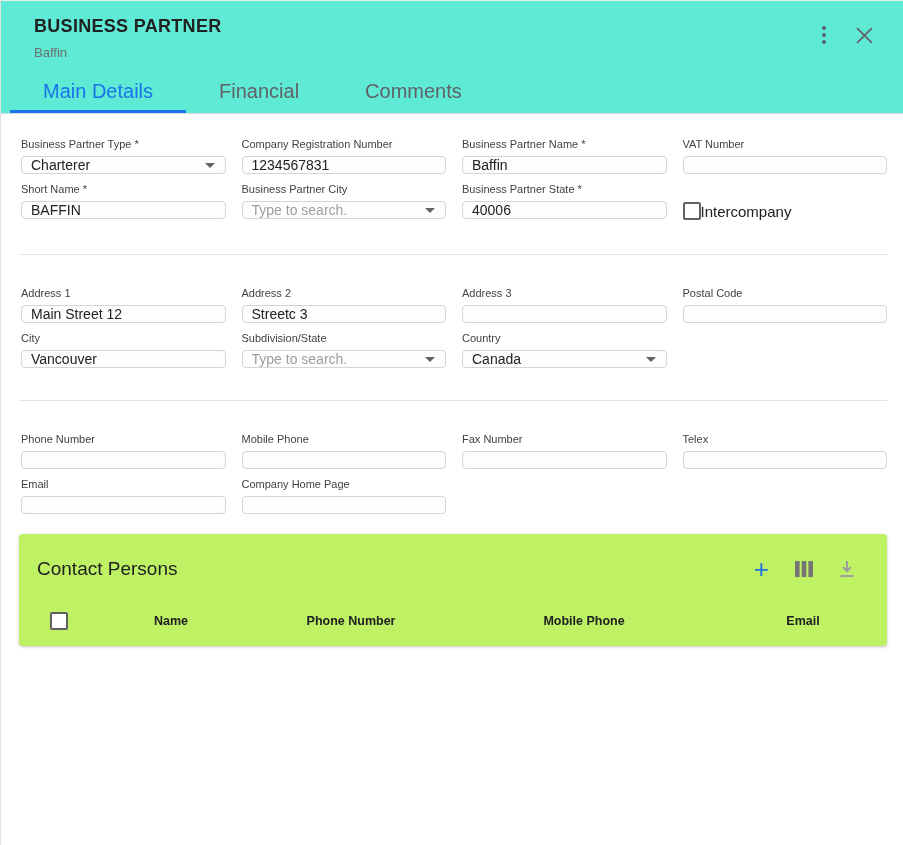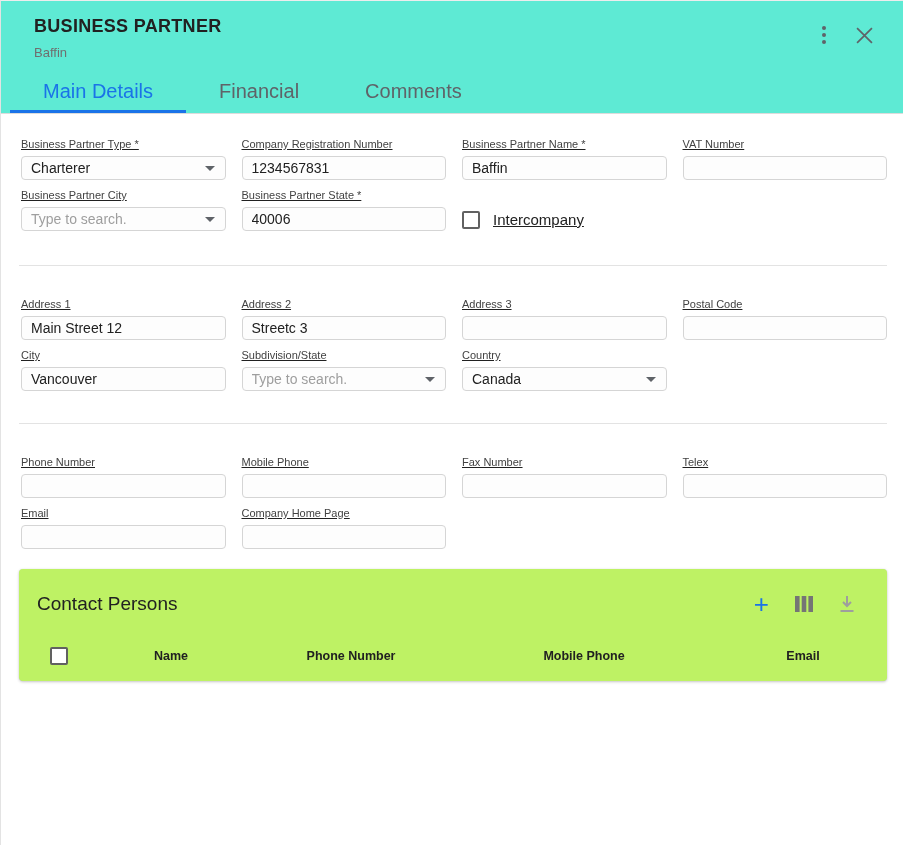--- a/index.html
+++ b/index.html
@@ -39,51 +39,51 @@
   
   .tabs { display: flex; padding-left: 9px; margin-top: 13px; }
   .tab {
     height: 40px; display: flex; align-items: center;
     padding: 0 33px; font-size: 20px; color: #5f6368;
     cursor: pointer; border-bottom: 3px solid transparent;
   }
   .tab.active { color: #1a73e8; border-bottom-color: #1a73e8; }
 
   
-  .section { padding: 24px 16px 34px 20px; text-decoration: underline; }
+  .section { padding: 24px 16px 34px 20px; }
   .section.mid { padding: 32px 16px 32px 20px; }
   .section.last { padding: 32px 16px 20px 20px; }
   .grid {
     display: grid;
     grid-template-columns: repeat(4, 1fr);
     column-gap: 16px; row-gap: 9px;
   }
   .field label {
     display: block; font-size: 11px; color: #424242; margin-bottom: 6px;
     white-space: nowrap;
   }
   .input {
-    width: 100%; height: 24px;
+    width: 100%; height: 18px;
     border: 1px solid #d5d5d5; border-radius: 4px;
     padding: 0 9px; font-size: 14px; color: #212121;
     background: #fdfdfd; font-family: inherit; outline: none;
   }
   .input::placeholder { color: #9e9e9e; }
   .select-wrap { position: relative; }
   .select-wrap .input { padding-right: 28px; }
   .chevron {
     position: absolute; right: 11px; top: 50%; margin-top: -2px;
     width: 0; height: 0;
     border-left: 5px solid transparent; border-right: 5px solid transparent;
     border-top: 5px solid #5f6368;
   }
   .divider { border: none; border-top: 1px solid #e3e3e3; margin: 0 16px 0 18px; }
 
   .checkbox-field { display: flex; align-items: center; padding-top: 19px; }
-  .checkbox-row { display: flex; align-items: center; gap: 13px; cursor: pointer; }
+  .checkbox-row { display: flex; align-items: center; cursor: pointer; }
   .checkbox {
     width: 18px; height: 18px; flex: 0 0 18px;
     border: 2px solid #616161; border-radius: 2px; background: #fff;
     display: inline-block; cursor: pointer;
   }
   .checkbox-label { font-size: 15px; color: #212121; }
 
   
   .card {
     margin: 0 16px 0 18px;
@@ -165,20 +165,24 @@
       </div>
       <div class="field">
         <label>Business Partner Name *</label>
         <input class="input" type="text" value="Baffin" style="">
       </div>
       <div class="field">
         <label>VAT Number</label>
         <input class="input" type="text" value="" style="">
       </div>
 
+      <div class="field">
+        <label>Short Name *</label>
+        <input class="input" type="text" value="BAFFIN" style="">
+      </div>
       <div class="field">
         <label>Business Partner City</label>
         <div class="select-wrap">
           <input class="input" type="text" placeholder="Type to search." style="">
           <span class="chevron"></span>
         </div>
       </div>
       <div class="field">
         <label>Business Partner State *</label>
         <input class="input" type="text" value="40006" style="">

